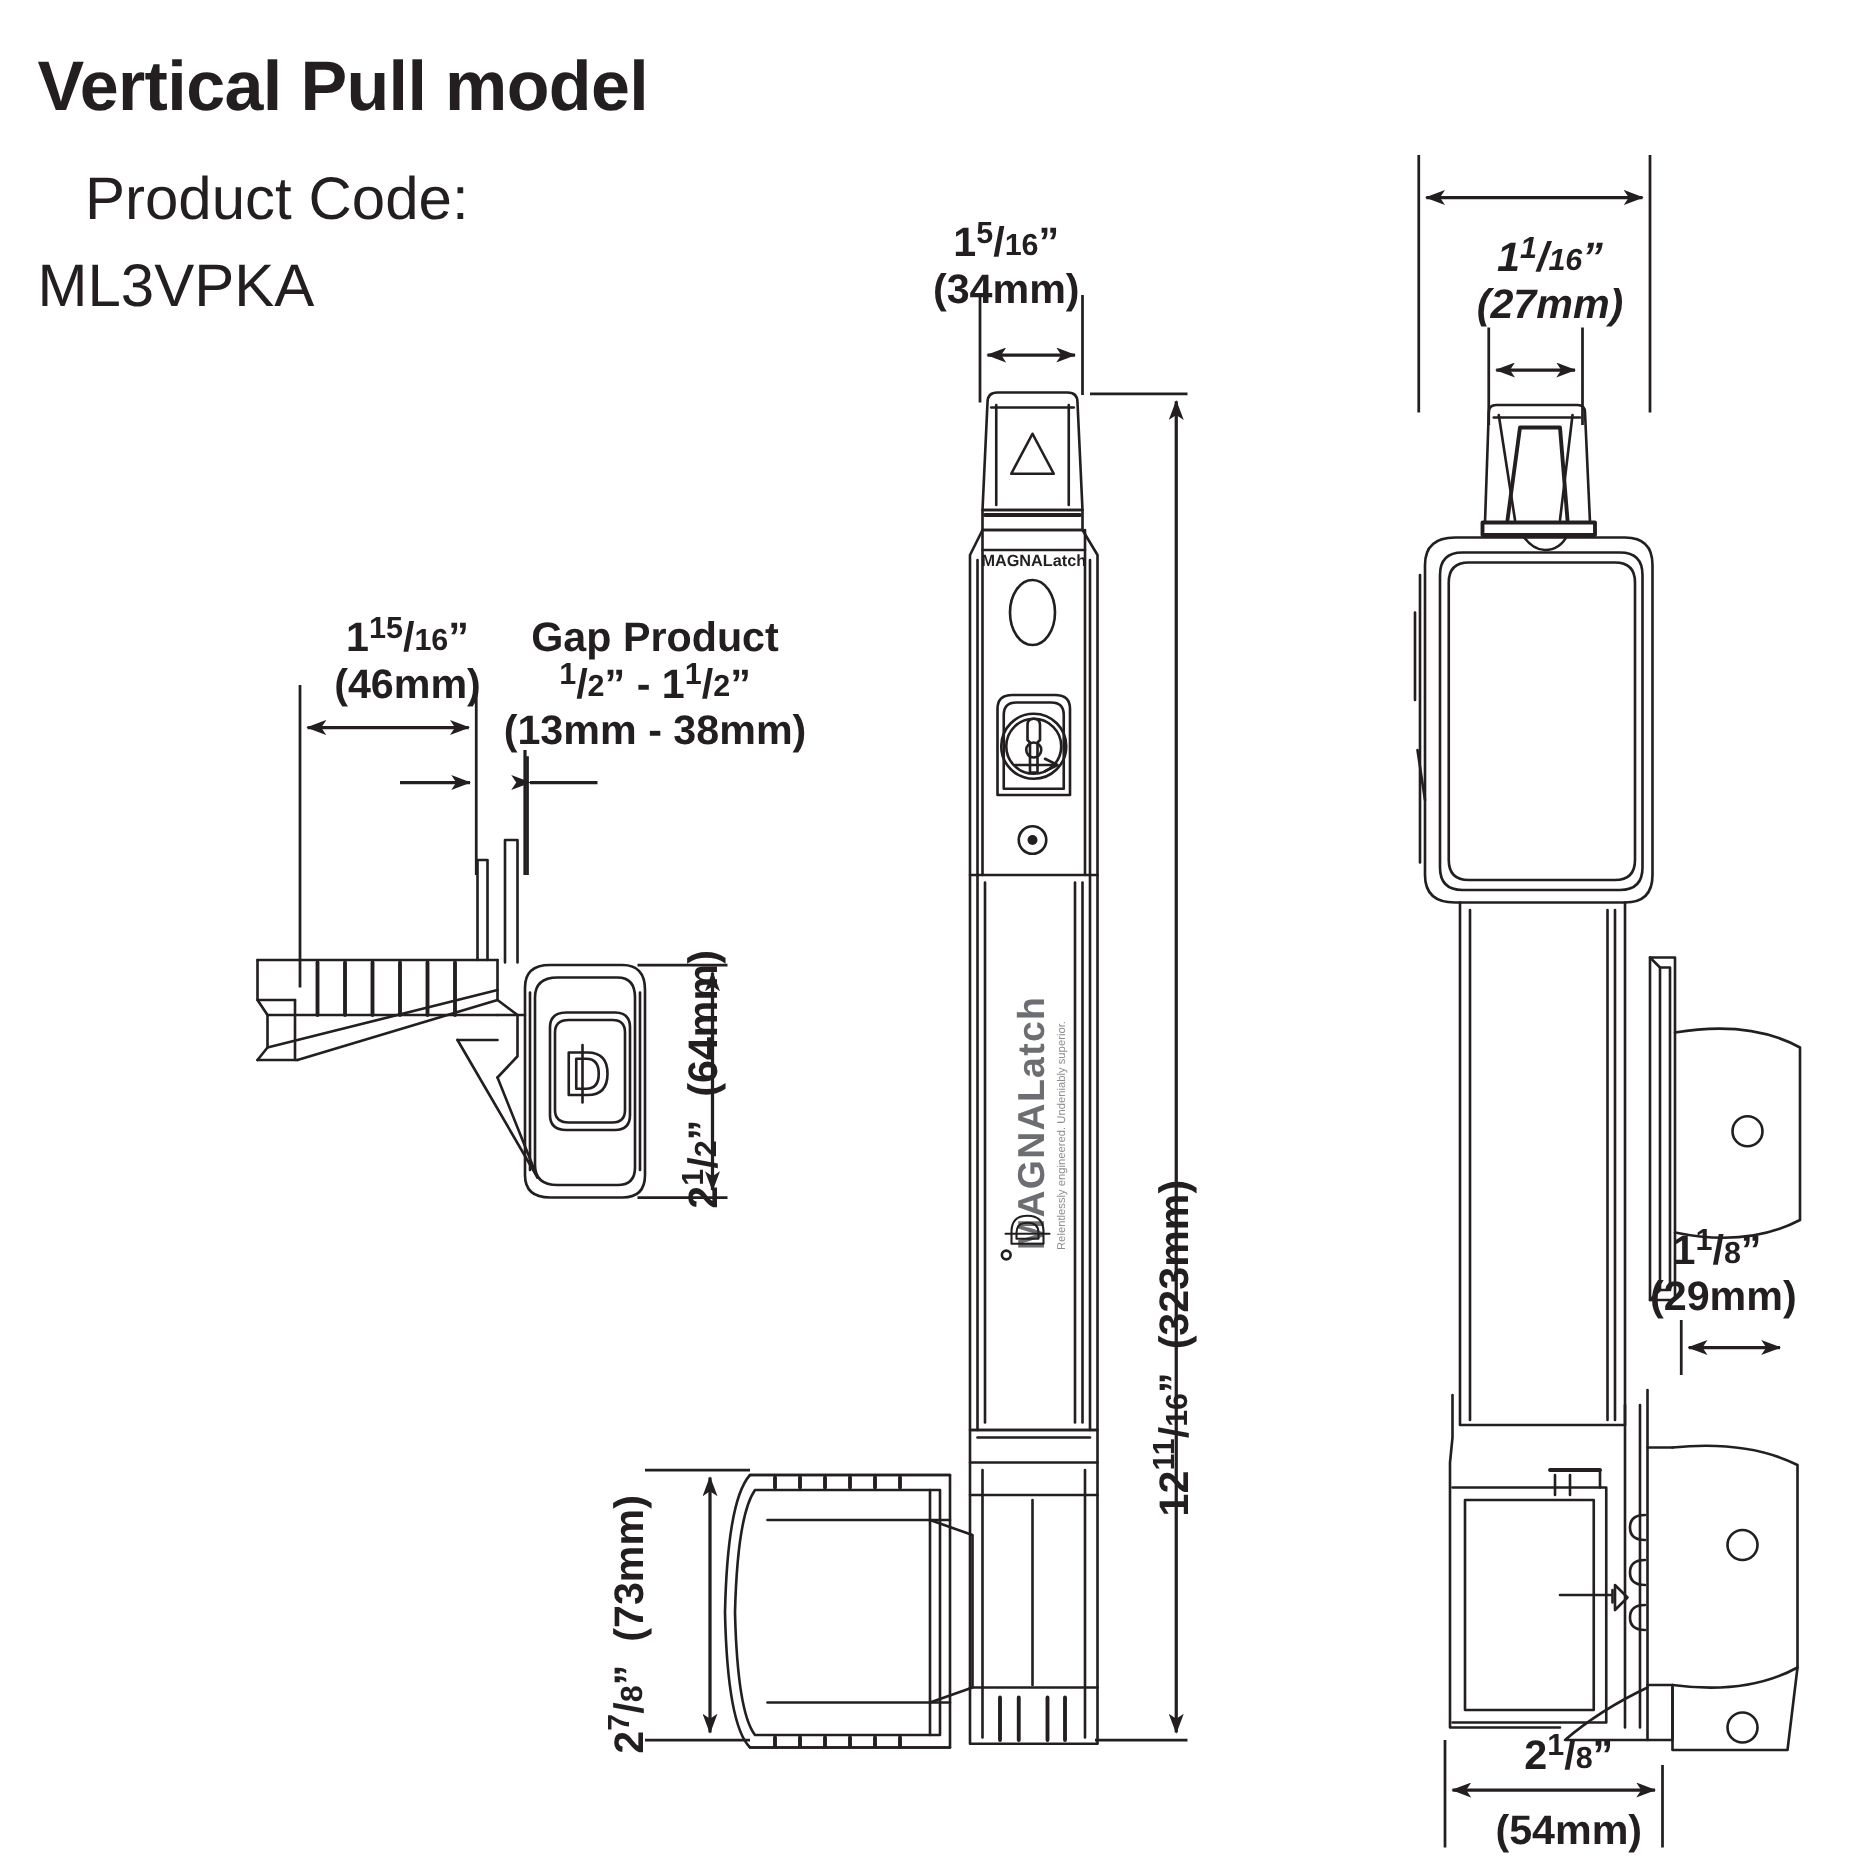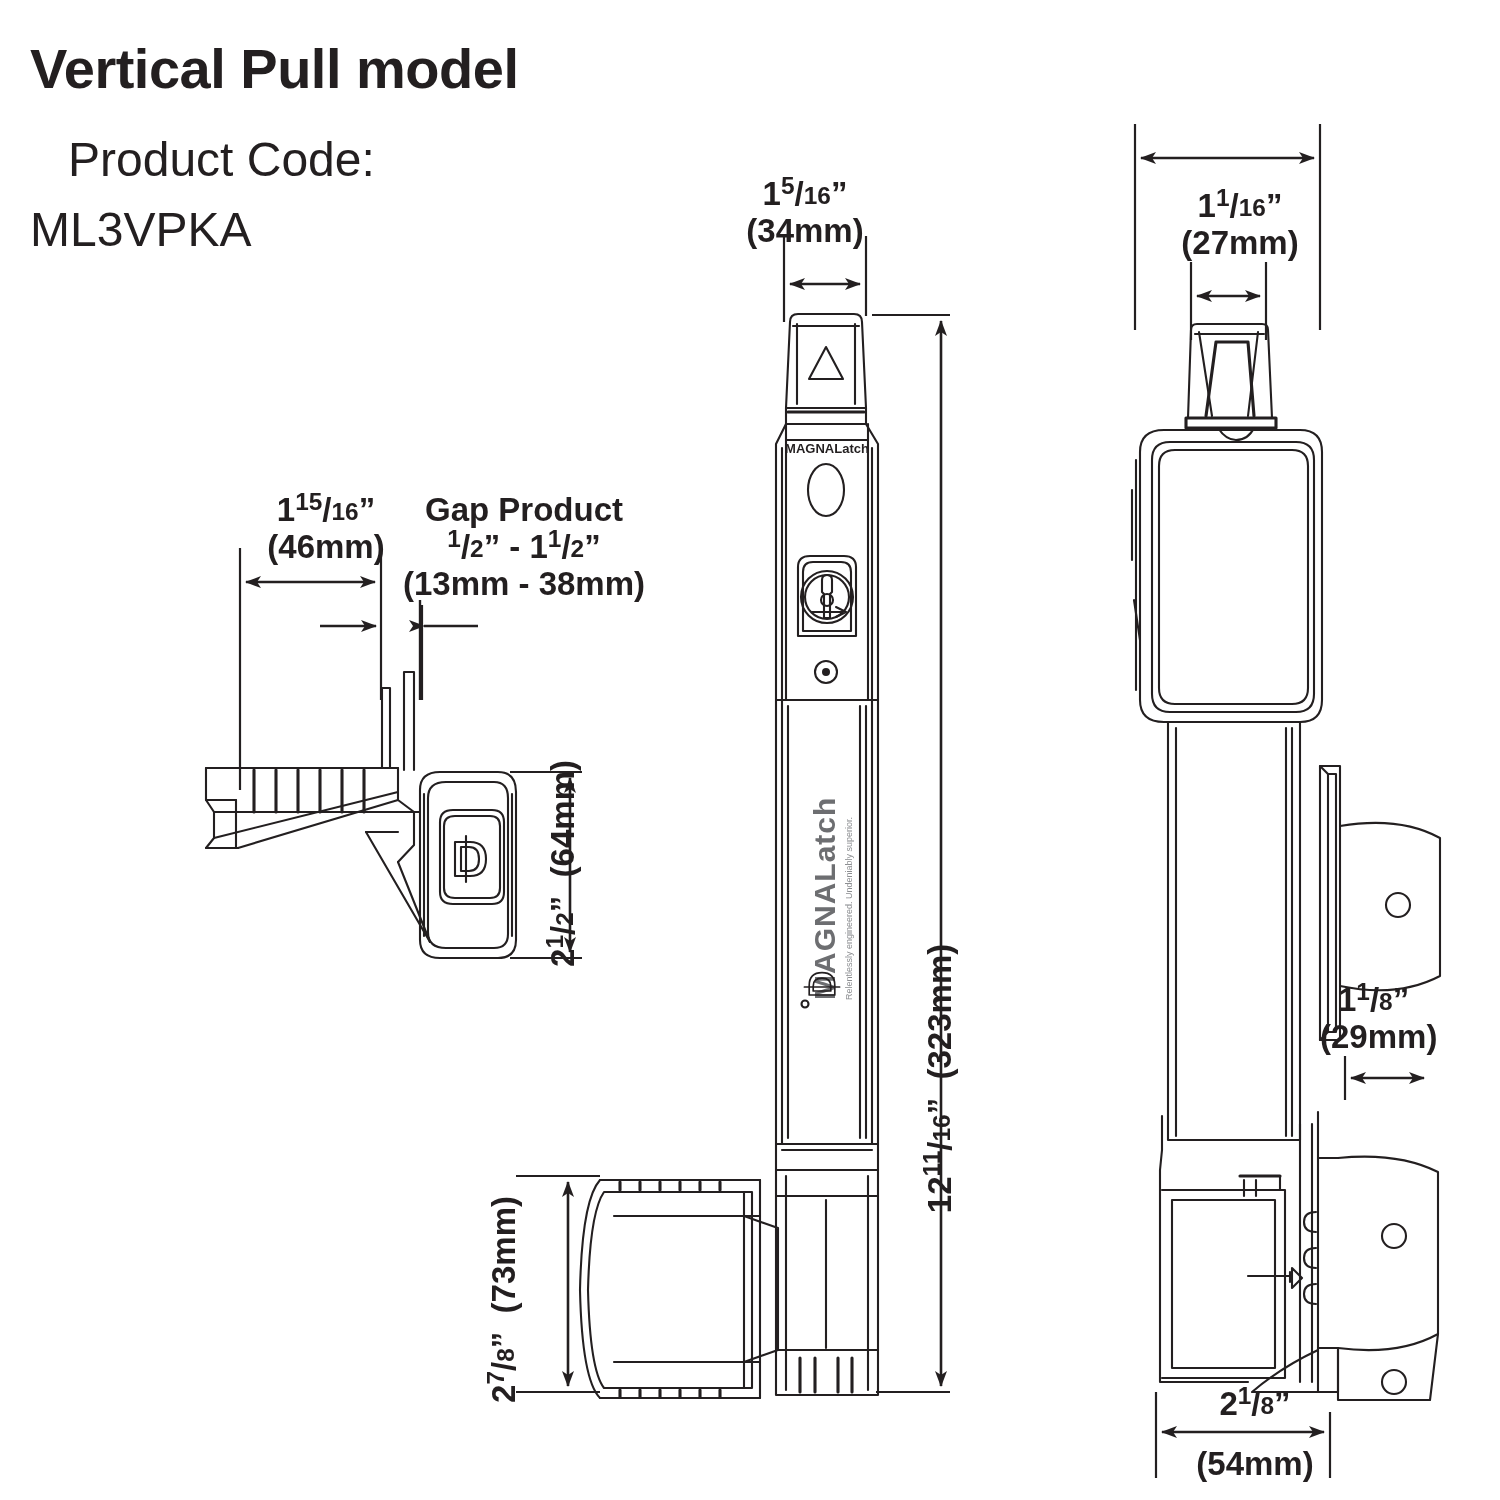--- a/index.html
+++ b/index.html
@@ -66,21 +66,21 @@
   <div id="pcode-value">ML3VPKA</div>
 
   <div class="dim" style="left:705px;top:176px;width:200px;">
     <span class="ln">
       <span>1</span><span class="frac"><sup>5</sup>/<sub>16</sub></span>”
     </span>
     <span class="ln">(34mm)</span>
   </div>
 
 
-  <div class="dim" style="left:1123px;top:188px;width:234px;">
+  <div class="dim" style="left:1123px;top:188px;width:234px;font-style:italic;">
     <span class="ln">
       <span>1</span><span class="frac"><sup>1</sup>/<sub>16</sub></span>”
     </span>
     <span class="ln">(27mm)</span>
   </div>
 
   <div class="dim" style="left:233px;top:492px;width:186px;">
     <span class="ln">
       <span>1</span><span class="frac"><sup>15</sup>/<sub>16</sub></span>”
     </span>

